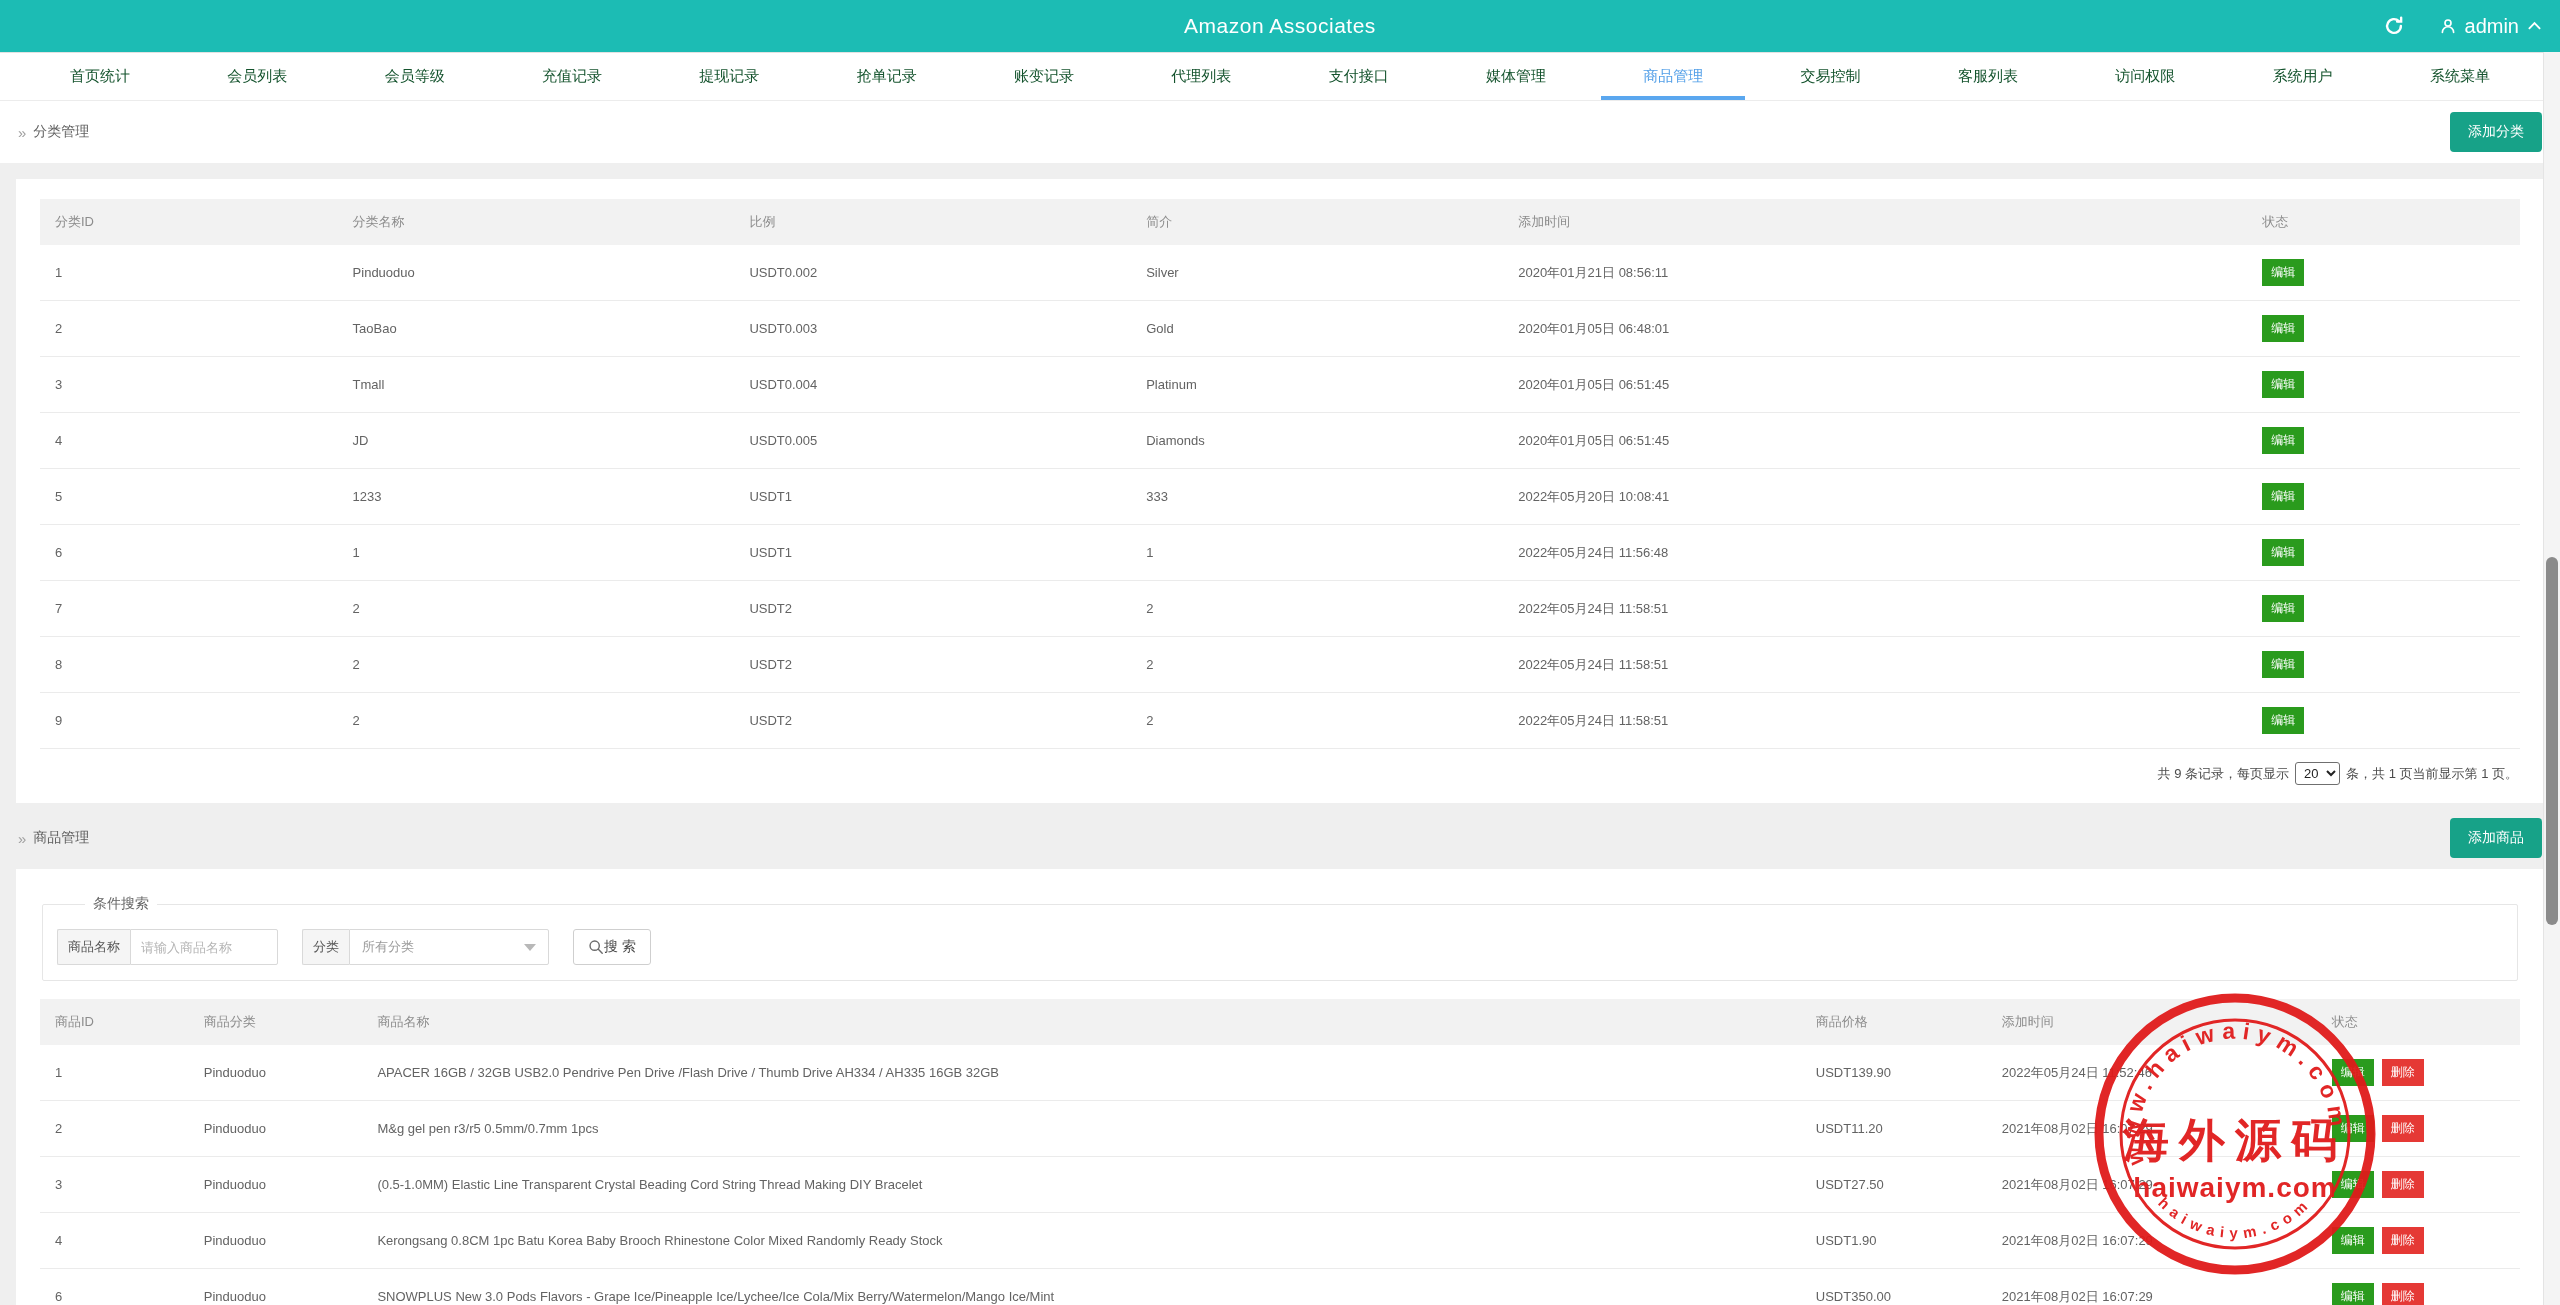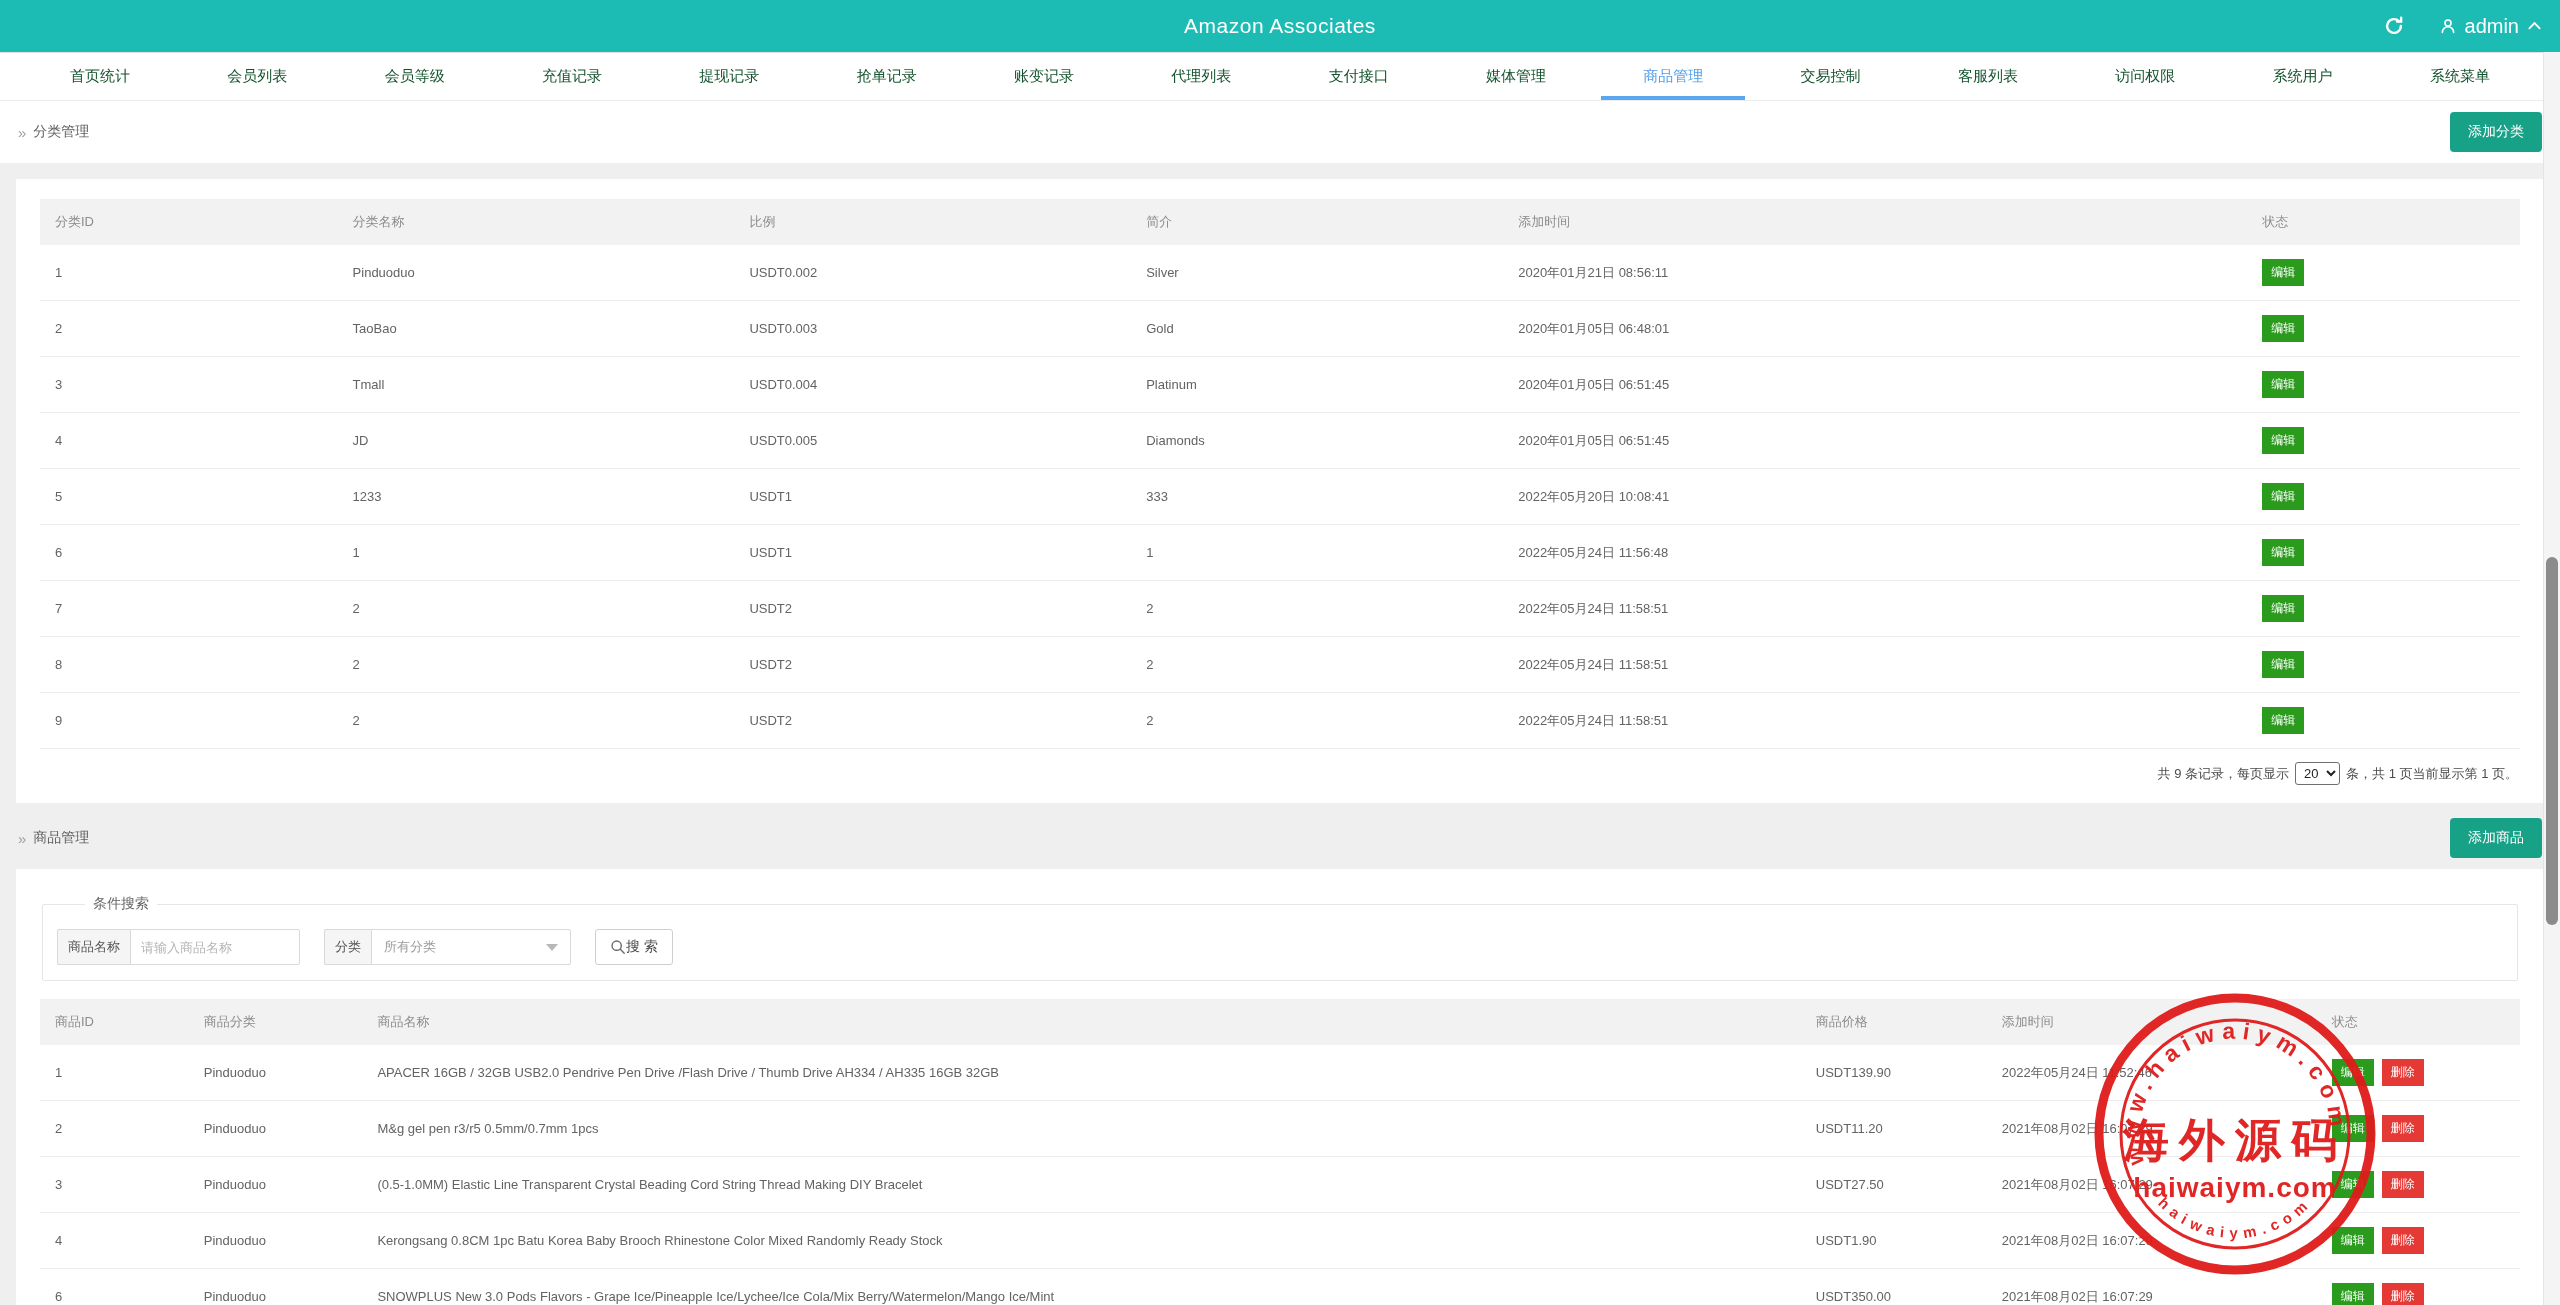--- a/index.html
+++ b/index.html
@@ -57,21 +57,21 @@
   
   fieldset.search-fieldset { border:1px solid #e6e6e6; border-radius:2px;
     margin:6px 2px 18px; padding:16px 14px 15px; }
   fieldset.search-fieldset legend { font-size:14px; color:#666; padding:0 8px;
     margin-left:28px; }
   .search-row { display:flex; align-items:center; gap:24px; }
   .input-group { display:flex; align-items:stretch; height:36px; }
   .input-label { display:flex; align-items:center; background:#f5f5f5;
     border:1px solid #d9d9d9; border-right:none; padding:0 10px; font-size:13px;
     color:#555; border-radius:2px 0 0 2px; }
-  .text-input { width:170px; border:1px solid #d9d9d9; padding:0 10px;
+  .text-input { width:148px; border:1px solid #d9d9d9; padding:0 10px;
     font-size:13px; color:#333; outline:none; border-radius:0 2px 2px 0; }
   .text-input::placeholder { color:#b5b5b5; }
   .fake-select { width:200px; border:1px solid #d9d9d9; display:flex;
     align-items:center; justify-content:space-between; padding:0 12px;
     font-size:13px; color:#9b9b9b; background:#fff; cursor:pointer;
     border-radius:0 2px 2px 0; }
   .caret-down { width:0; height:0; border-left:6px solid transparent;
     border-right:6px solid transparent; border-top:7px solid #b8b8b8; }
   .search-btn { height:36px; background:#fff; border:1px solid #cfcfcf;
     border-radius:3px; font-size:14px; color:#4a4a4a; padding:0 14px;

